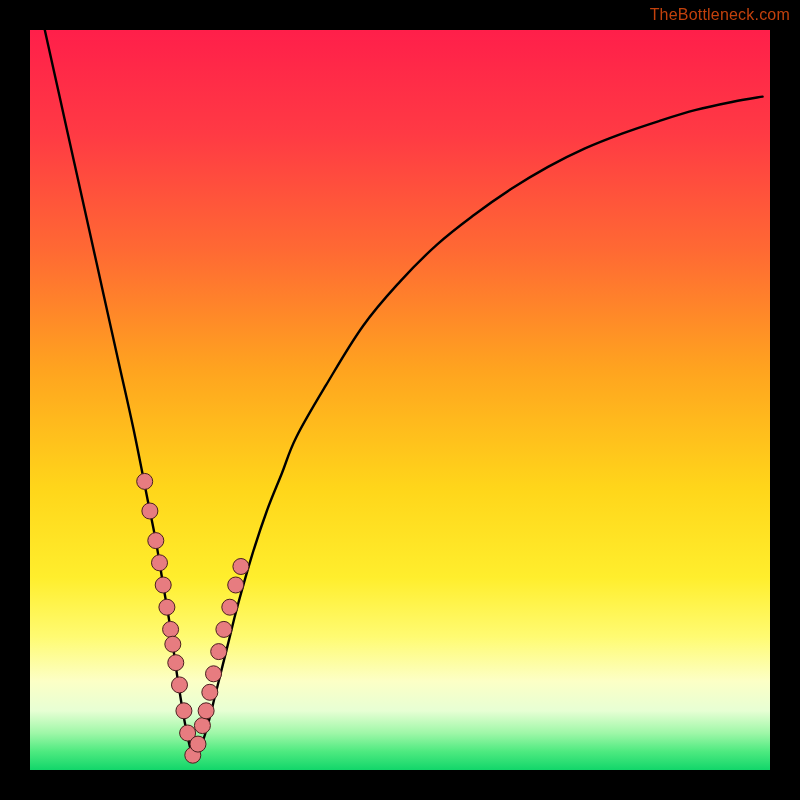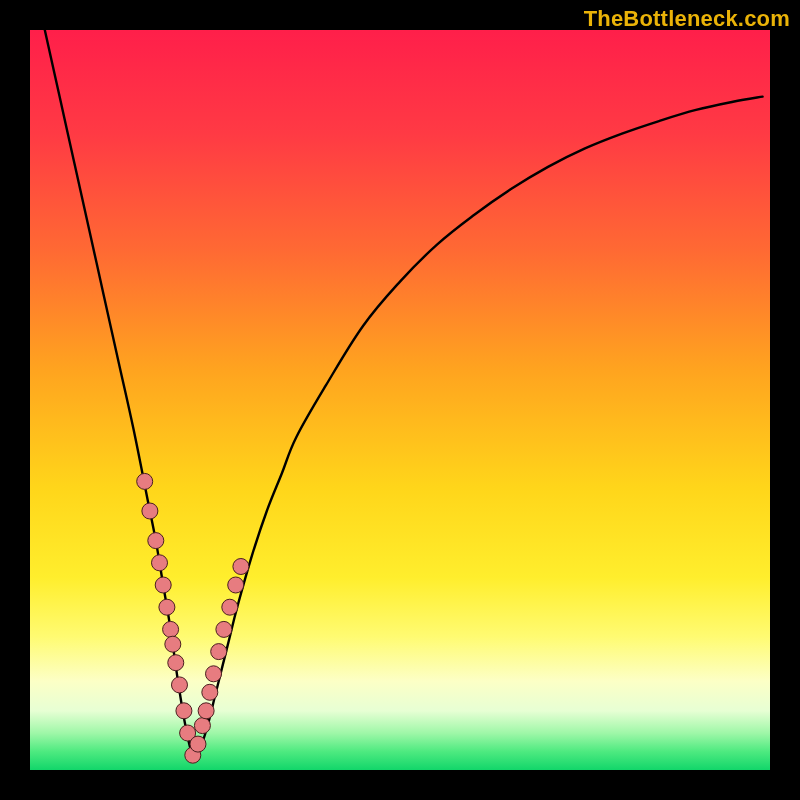--- a/index.html
+++ b/index.html
@@ -32,23 +32,23 @@
   svg.overlay {
     position: absolute;
     left: 0; top: 0;
     width: 740px; height: 740px;
     overflow: visible;
   }
   .watermark {
     position: absolute;
     top: 6px;
     right: 10px;
-    color: #eab308;
-    font-size: 22px;
-    font-weight: 700;
+    color: #c2410c;
+    font-size: 16px;
+    font-weight: 400;
     letter-spacing: 0.2px;
     user-select: none;
   }
 </style>
 </head>
 <body>
 
 <div class="frame">
   <div class="plot">
     <svg class="gradient" viewBox="0 0 740 740" preserveAspectRatio="none">

